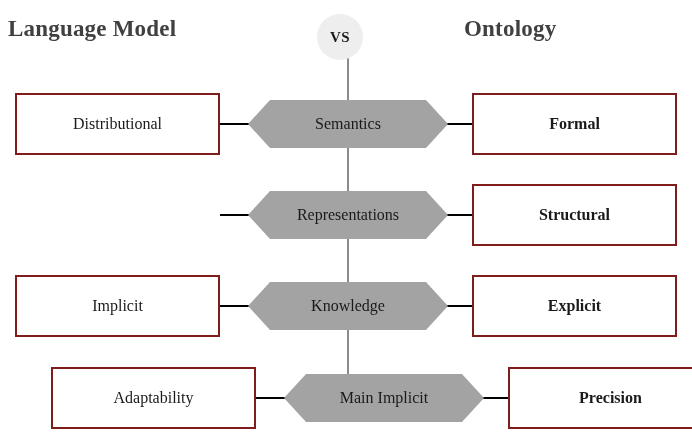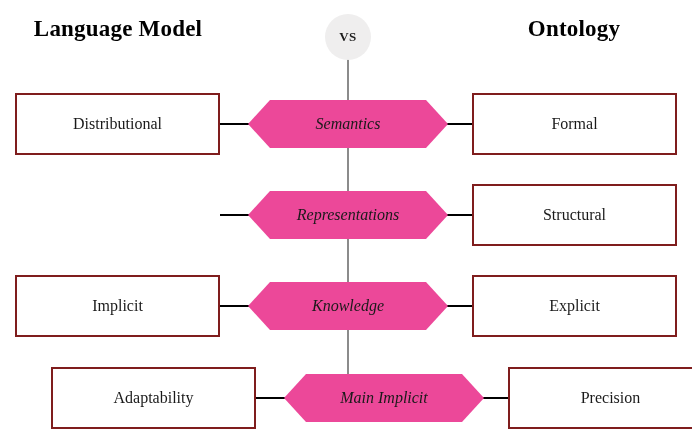--- a/index.html
+++ b/index.html
@@ -20,41 +20,41 @@
     background: #ffffff;
     overflow: hidden;
   }
 
   
   .col-title {
     position: absolute;
     top: 16px;
     font-size: 23px;
     font-weight: bold;
-    color: #000000;
-    text-align: center;
+    color: #404040;
+    text-align: left;
     letter-spacing: 0.2px;
     white-space: nowrap;
   }
   #title-left  { left: 8px;  width: 220px; }
   #title-right { left: 464px; width: 220px; }
 
   
   #vs-badge {
     position: absolute;
-    left: 325px;
+    left: 317px;
     top: 14px;
     width: 46px;
     height: 46px;
     border-radius: 50%;
     background: #efeeee;
     display: flex;
     align-items: center;
     justify-content: center;
-    font-size: 13px;
+    font-size: 15px;
     font-weight: bold;
     color: #1b1b1b;
     letter-spacing: 0.5px;
     z-index: 3;
   }
 
   
   #spine {
     position: absolute;
     left: 347px;
@@ -82,48 +82,47 @@
     border: 2px solid #7f1d1d;
     background: #ffffff;
     display: flex;
     align-items: center;
     justify-content: center;
     font-size: 16px;
     color: #1a1a1a;
     z-index: 2;
   }
   .side-box.left  { left: 15px; }
-  .side-box.right { left: 472px; }
+  .side-box.right { left: 472px; font-weight: bold; }
 
   .connector {
     position: absolute;
     top: 30px;
     height: 2px;
     background: #000000;
     z-index: 1;
   }
   .connector.left  { left: 220px; width: 30px; }
   .connector.right { left: 446px; width: 28px; }
 
   .hexagon {
     position: absolute;
     left: 248px;
     top: 7px;
     width: 200px;
     height: 48px;
-    background: #ec4899;
+    background: #a3a3a3;
     -webkit-clip-path: polygon(0% 50%, 11% 0%, 89% 0%, 100% 50%, 89% 100%, 11% 100%);
     clip-path: polygon(0% 50%, 11% 0%, 89% 0%, 100% 50%, 89% 100%, 11% 100%);
     display: flex;
     align-items: center;
     justify-content: center;
     font-size: 16px;
     color: #1a1a1a;
     z-index: 2;
-    font-style: italic;
   }
 </style>
 </head>
 <body>
 
 <div id="canvas">
 
   <div class="col-title" id="title-left">Language Model</div>
 
   <div class="col-title" id="title-right">Ontology</div>

